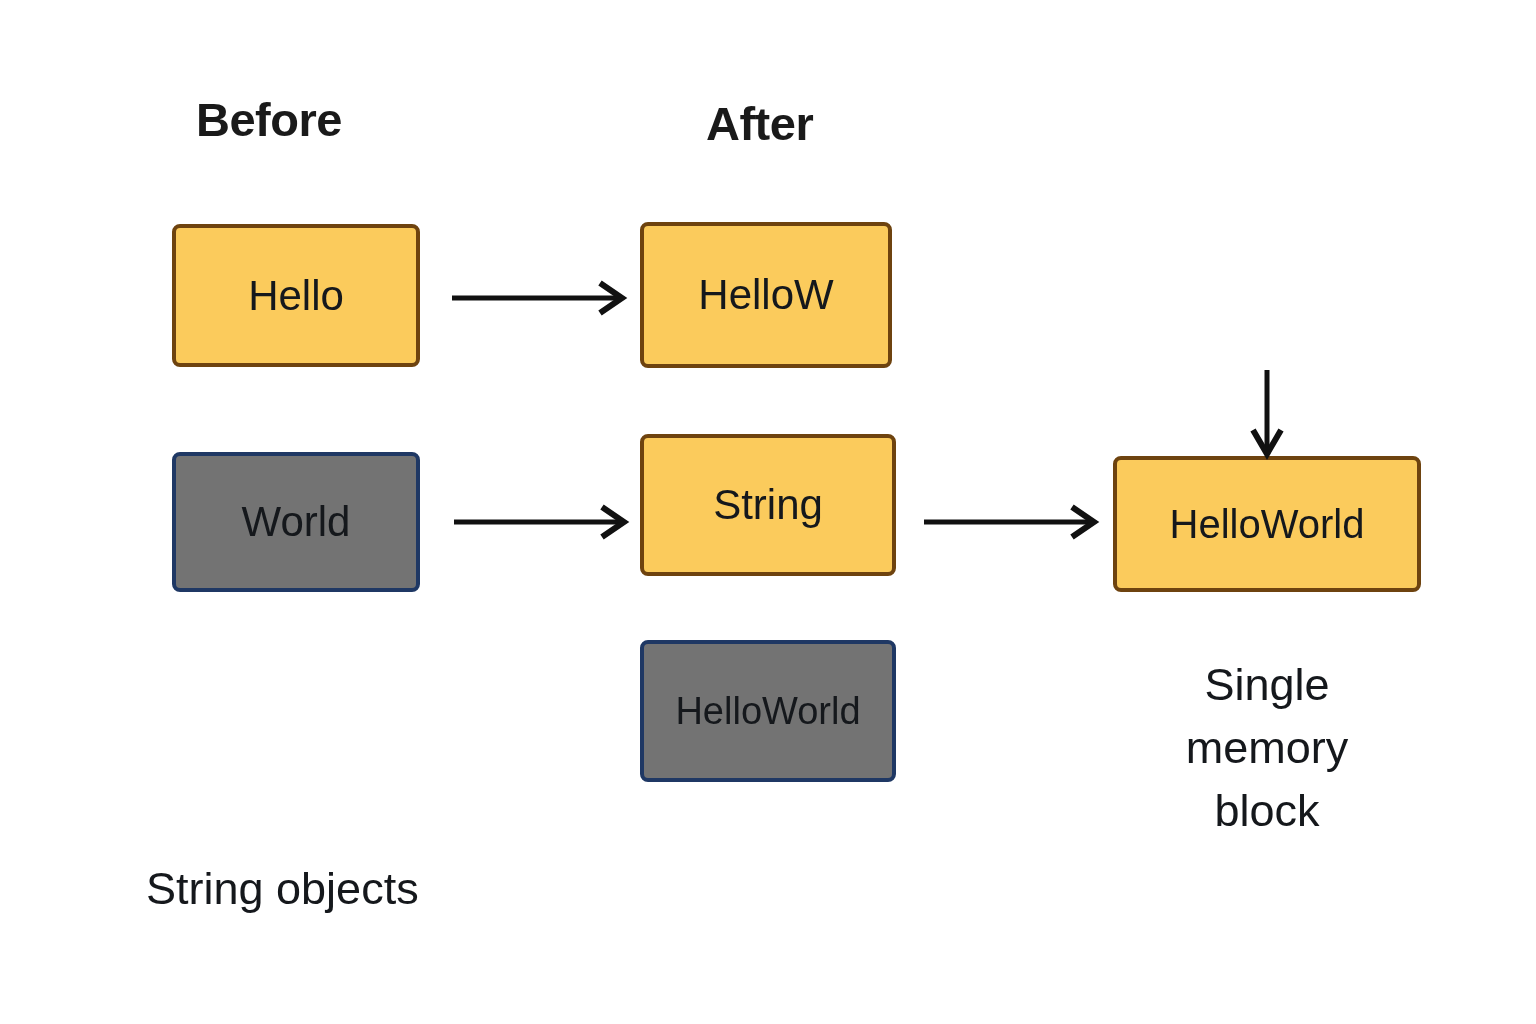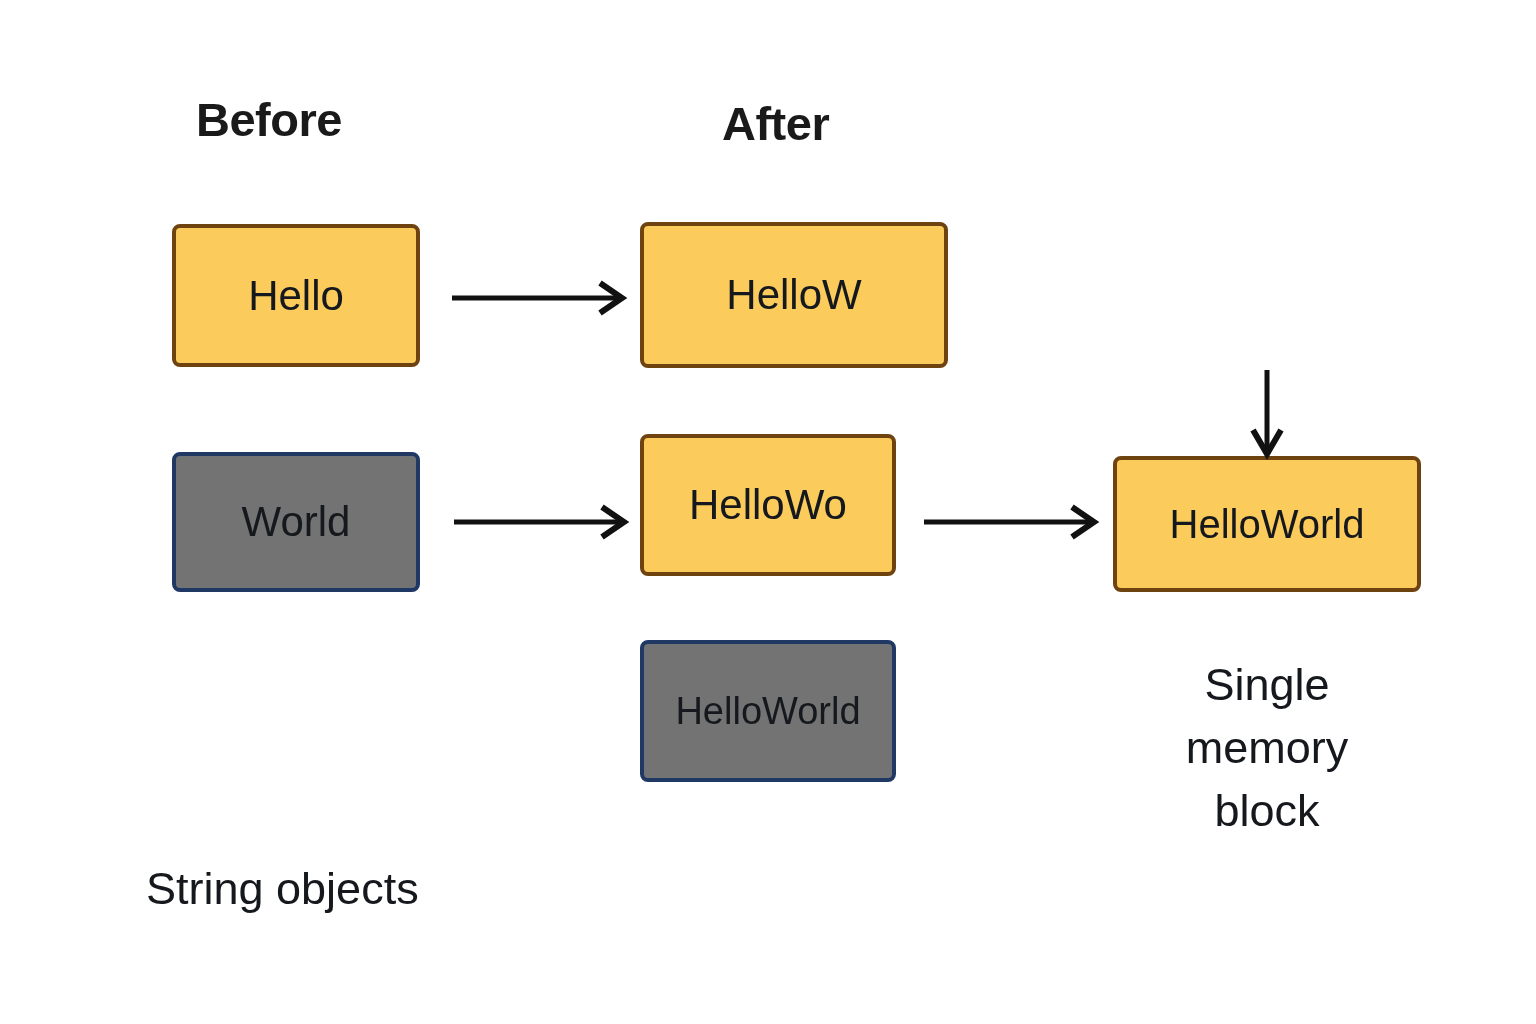--- a/index.html
+++ b/index.html
@@ -65,29 +65,29 @@
   }
   .caption.center { text-align: center; }
 </style>
 </head>
 <body>
 
 <div id="canvas">
 
   <div class="col-heading" style="left:196px; top:96px;">Before</div>
 
-  <div class="col-heading" style="left:706px; top:100px;margin-left:16px;">After</div>
+  <div class="col-heading" style="left:706px; top:100px;">After</div>
 
   <div class="node orange" style="left:172px; top:224px; width:248px; height:143px; font-size:42px;">Hello</div>
 
   <div class="node blue" style="left:172px; top:452px; width:248px; height:140px; font-size:42px;">World</div>
 
-  <div class="node orange" style="left:640px; top:222px; width:308px; height:146px; font-size:42px;">HelloW</div>
+  <div class="node orange" style="left:640px; top:222px; width:252px; height:146px; font-size:42px;">HelloW</div>
 
-  <div class="node orange" style="left:640px; top:434px; width:256px; height:142px; font-size:42px;">HelloWo</div>
+  <div class="node orange" style="left:640px; top:434px; width:256px; height:142px; font-size:42px;">String</div>
 
   <div class="node blue" style="left:640px; top:640px; width:256px; height:142px; font-size:38px;">HelloWorld</div>
 
   <div class="node orange" style="left:1113px; top:456px; width:308px; height:136px; font-size:40px;">HelloWorld</div>
 
 
   <div class="arrow-h" style="left:450px; top:278px;">
     <svg width="180" height="40" viewBox="0 0 180 40">
       <line x1="2" y1="20" x2="168" y2="20" stroke="#111111" stroke-width="5"></line>
       <polyline points="150,5 172,20 150,35" fill="none" stroke="#111111" stroke-width="6" stroke-linecap="butt" stroke-linejoin="miter"></polyline>

